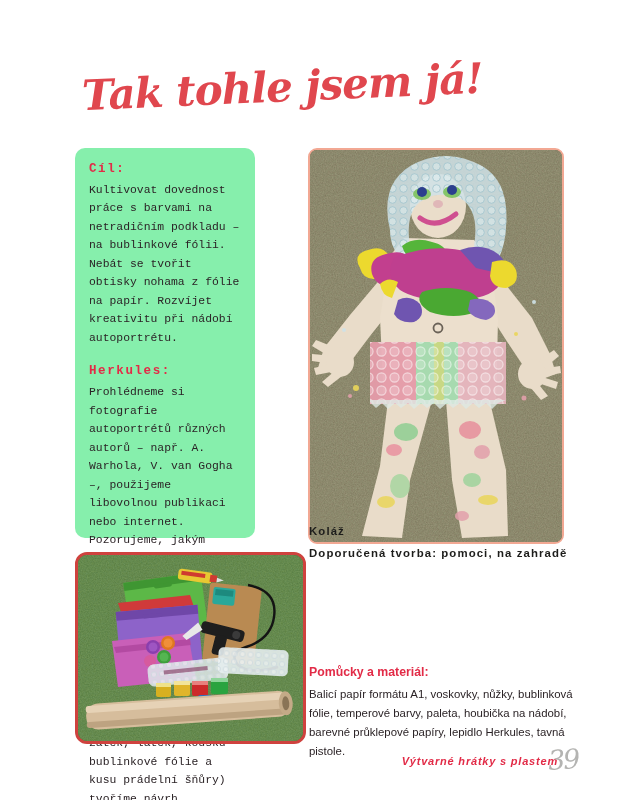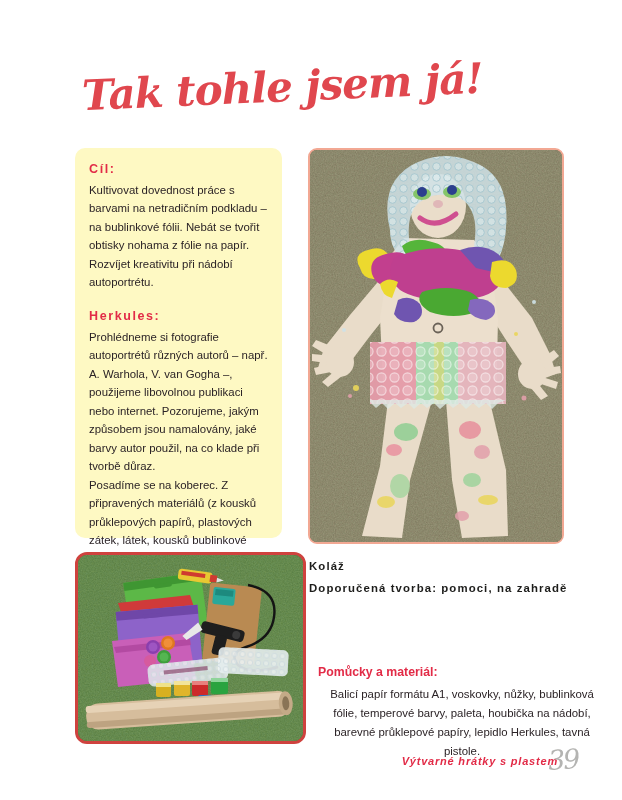--- a/index.html
+++ b/index.html
@@ -14,23 +14,23 @@
   .title{
     position:absolute;left:82px;top:68px;width:330px;
     font-family:"DejaVu Serif","Liberation Serif",serif;
     font-style:italic;font-weight:bold;
     font-size:42px;line-height:1;color:#e0474e;
     transform:rotate(-2.5deg);letter-spacing:-1px;white-space:nowrap;
   }
 
   
   .info-box{
-    position:absolute;left:75px;top:148px;width:207px;height:390px;
-    background:#fef9c3;border-radius:10px;
-    padding:14px 13px 0 14px;box-sizing:border-box;
+    position:absolute;left:75px;top:148px;width:180px;height:390px;
+    background:#86efac;border-radius:10px;
+    padding:14px 13px 0 14px;box-sizing:border-box;font-family:Liberation Mono, monospace;
   }
   .info-heading{
     color:#e22b47;font-weight:bold;font-size:12.5px;
     letter-spacing:1.6px;margin:0 0 5px 0;
   }
   .info-para{
     color:#2b2326;font-size:11.4px;line-height:1.62;
     margin:0 0 0 0;
   }
   .info-section{margin-bottom:17px;}
@@ -42,32 +42,32 @@
     border:2px solid #f2a893;border-radius:9px;overflow:hidden;background:#7a7258;
   }
   .photo-materials{
     position:absolute;left:75px;top:552px;width:225px;height:186px;
     border:3px solid #cf423e;border-radius:12px;overflow:hidden;background:#55793a;
   }
   .photo-main svg,.photo-materials svg{display:block;width:100%;height:100%;}
 
   
   .work-info{
-    position:absolute;left:309px;top:555px;width:280px;
+    position:absolute;left:309px;top:520px;width:280px;
     color:#1d1d1b;font-size:11.4px;font-weight:bold;
     letter-spacing:1.1px;line-height:22px;
   }
 
   
-  .materials{position:absolute;left:318px;top:665px;width:288px;}
+  .materials{position:absolute;left:309px;top:665px;width:288px;}
   .materials-heading{
     color:#e22b47;font-weight:bold;font-size:12.3px;margin:0 0 6px 0;
   }
   .materials-text{
-    color:#2b2326;font-size:11.4px;line-height:1.68;margin:0;text-align:center;
+    color:#2b2326;font-size:11.4px;line-height:1.68;margin:0;
   }
 
   
   .footer-label{
     position:absolute;right:64px;top:755px;
     color:#e22b47;font-weight:bold;font-style:italic;
     font-size:11px;letter-spacing:0.8px;
   }
   .page-number{
     position:absolute;right:44px;top:744px;

